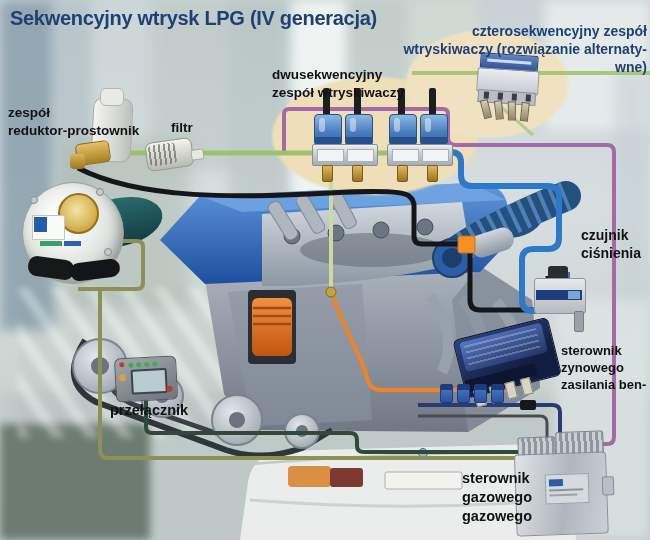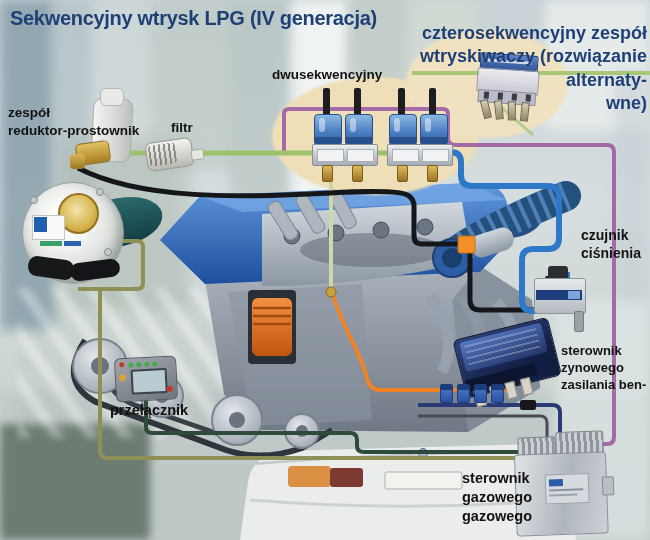--- a/index.html
+++ b/index.html
@@ -6,21 +6,21 @@
   #stage{position:relative;width:650px;height:540px;overflow:hidden;background:linear-gradient(180deg,#c8d2d6 0%,#d6dee0 38%,#cdd6d2 68%,#bfc9c5 100%);}
   .bg,.streak{position:absolute;pointer-events:none;}
   .streak{filter:blur(6px);}
   svg{position:absolute;left:0;top:0;z-index:1;}
   .device{position:absolute;z-index:2;}
   .device *{position:absolute;}
   .label{position:absolute;z-index:3;font-weight:700;color:#121212;line-height:1.3;}
   .label span{display:block;}
   .navy{color:#1e4076;}
   .title{left:10px;top:5px;font-size:20px;letter-spacing:-0.3px;white-space:nowrap;}
-  .lbl-fourseq{right:3px;top:22px;width:270px;text-align:right;font-size:18px;}
+  .lbl-fourseq{right:3px;top:22px;width:270px;text-align:right;font-size:14px;}
   .lbl-twoseq{left:272px;top:66px;font-size:13.5px;}
   .lbl-reducer{left:8px;top:104px;font-size:13.5px;}
   .lbl-filter{left:171px;top:119px;font-size:13.5px;}
   .lbl-pressure{left:581px;top:226px;font-size:14px;}
   .lbl-petrol{left:561px;top:343px;font-size:13px;}
   .lbl-switch{left:110px;top:401px;font-size:14.5px;}
   .lbl-gas{left:462px;top:469px;font-size:14.5px;}
 
   
   .red-solenoid{left:92px;top:98px;width:38px;height:62px;border-radius:10px;background:linear-gradient(90deg,#f4f4f2,#d8dad6 55%,#bcc0bc);transform:rotate(3deg);border:1px solid #a9aea9;}
@@ -364,20 +364,21 @@
   </div>
 
   <div class="label title navy">Sekwencyjny wtrysk LPG (IV generacja)</div>
   <div class="label lbl-fourseq navy">
     <span>czterosekwencyjny zespół</span>
     <span>wtryskiwaczy (rozwiązanie alternaty-</span>
     <span>wne)</span>
   </div>
   <div class="label lbl-twoseq">
     <span>dwusekwencyjny</span>
+    <span>zespół wtryskiwaczy</span>
   </div>
   <div class="label lbl-reducer">
     <span>zespół</span>
     <span>reduktor-prostownik</span>
   </div>
   <div class="label lbl-filter">filtr</div>
   <div class="label lbl-pressure">
     <span>czujnik</span>
     <span>ciśnienia</span>
   </div>

